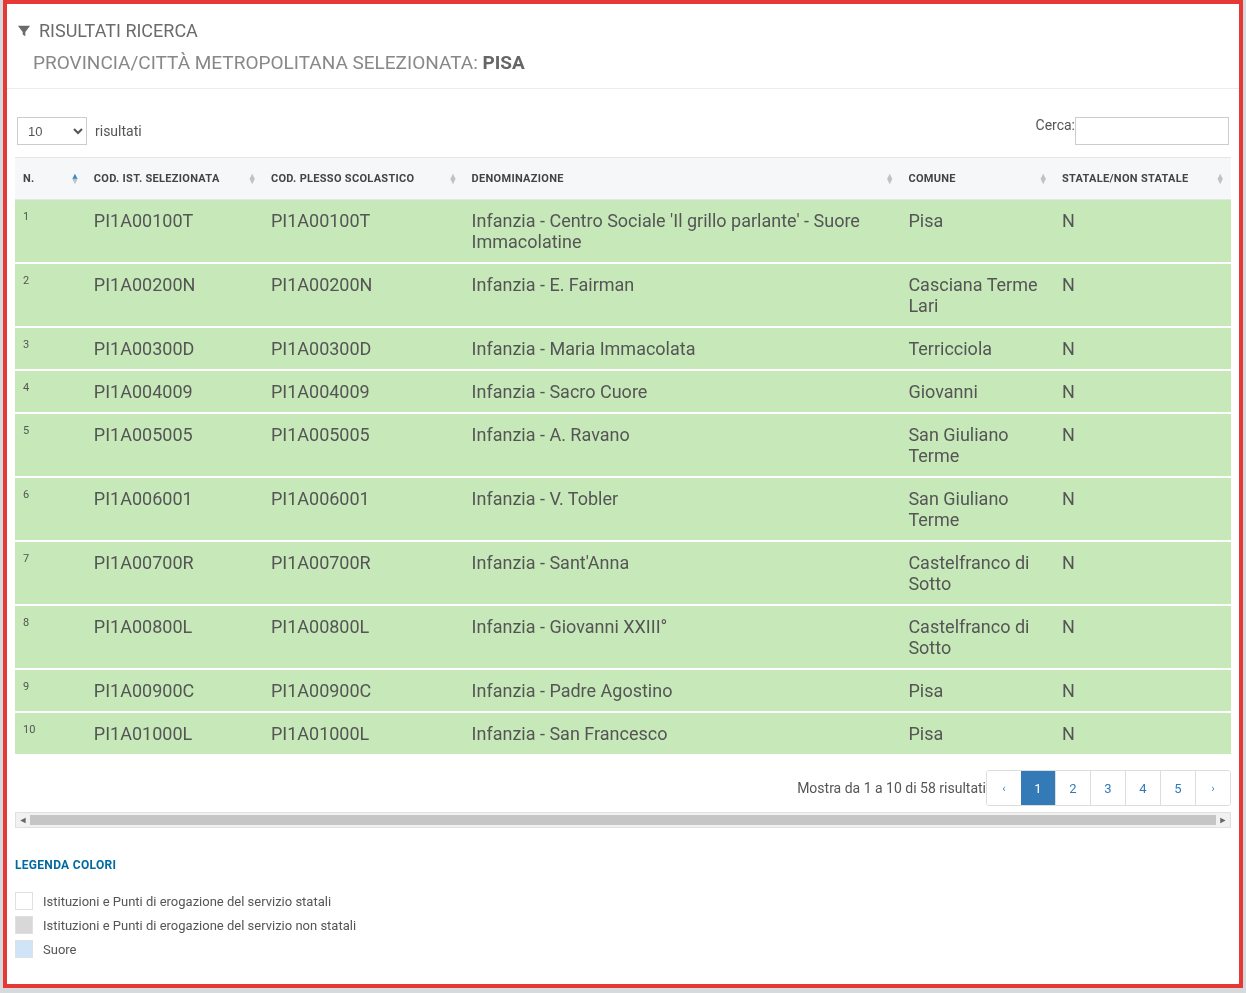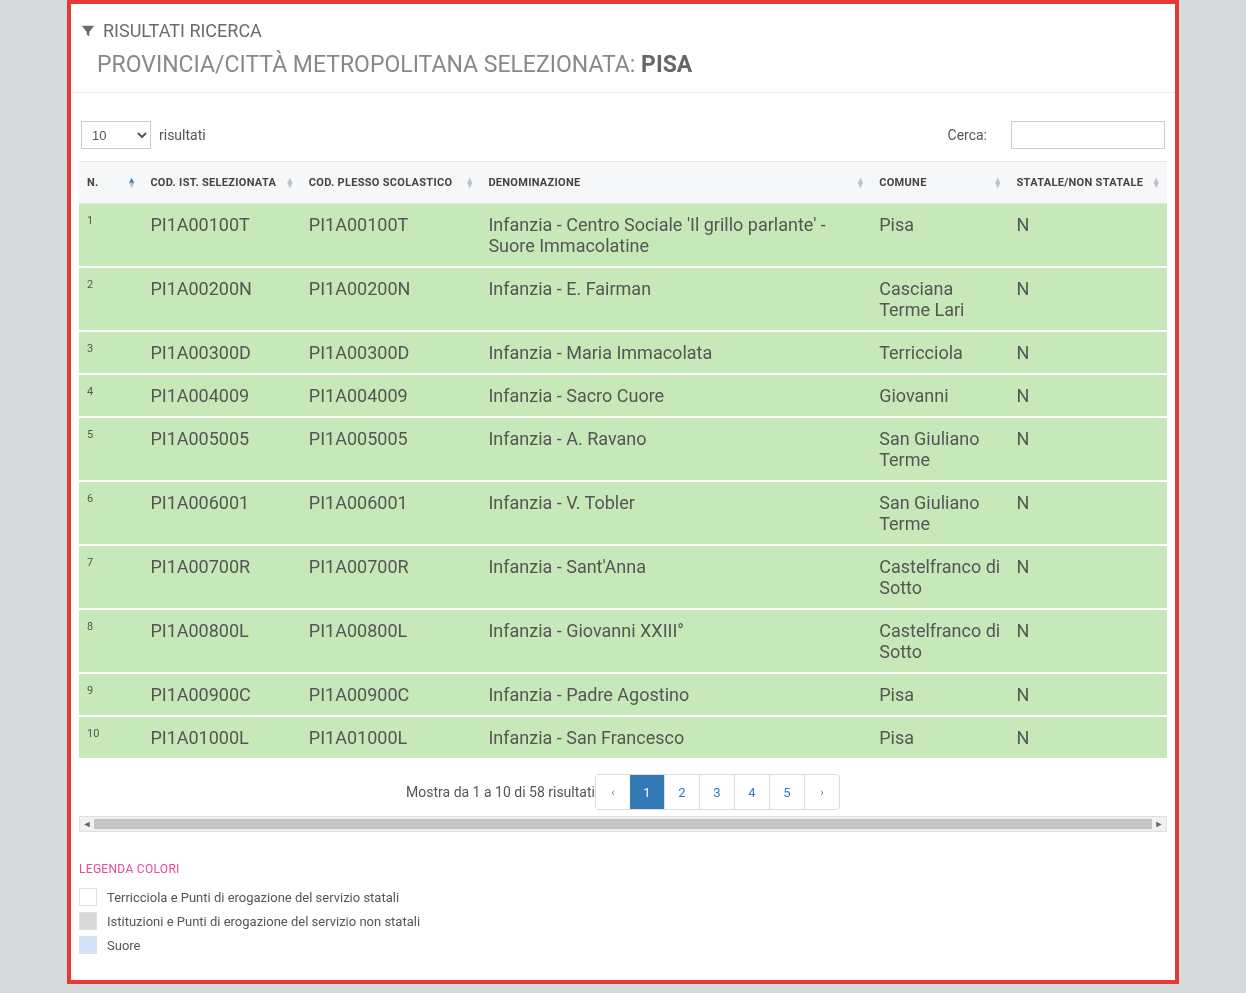--- a/index.html
+++ b/index.html
@@ -1,55 +1,55 @@
 <!DOCTYPE html>
 <html><head>
 <meta charset="utf-8">
 <style>
   html,body{margin:0;padding:0;font-family:-apple-system,BlinkMacSystemFont,"Segoe UI",Roboto,"Helvetica Neue",Arial,sans-serif;background:#d7dadc;color:#555;font-size:14px}
-  .frame{width:1112px;margin:0 auto;background:#fff;border:4px solid #e53935;box-sizing:border-box;padding:8px 8px 20px 8px;min-height:980px}
+  .frame{width:1240px;margin:0 auto;background:#fff;border:4px solid #e53935;box-sizing:border-box;padding:8px 8px 20px 8px;min-height:980px}
   .card-title{font-size:18px;font-weight:400;color:#6b6b6b;margin:8px 0 10px 2px;display:flex;align-items:center}
   .card-title .icon{margin-right:8px;color:#6b6b6b;display:inline-flex}
-  .subtitle{font-size:23px;color:#888;margin:0 0 14px 18px}
+  .subtitle{font-size:19px;color:#888;margin:0 0 14px 18px}
   .subtitle b{color:#666;font-weight:700}
   hr{border:none;border-top:1px solid #ececec;margin:0 -8px 28px -8px}
   .controls{display:flex;justify-content:space-between;align-items:center;margin:0 0 12px 0;padding:0 2px}
   .controls select{width:70px;height:28px;border:1px solid #ccc;background:#fff;font-size:13px;color:#555;padding-left:6px}
   .controls .left{display:flex;align-items:center;gap:8px}
-  .controls .right{display:flex;align-items:center;gap:24px}
+  .controls .right{display:flex;gap:0}
   .controls input[type=text]{width:140px;height:26px;border:1px solid #ccc;padding:0 6px;font-size:13px;color:#555}
 
   table{width:100%;border-collapse:collapse;table-layout:fixed}
   thead th{background:#f6f7f8;border-top:1px solid #e5e5e5;border-bottom:1px solid #e5e5e5;font-size:11px;color:#444;font-weight:700;text-align:left;padding:14px 8px;letter-spacing:.3px;position:relative;white-space:nowrap}
   thead th .sort-icons{position:absolute;right:6px;top:50%;transform:translateY(-50%);display:flex;flex-direction:column;line-height:5px;font-size:9px;color:#bfc3c6}
   thead th .sort-icons .up.active{color:#3b86d1}
   tbody td{font-size:18px;color:#555;padding:10px 8px;vertical-align:top}
   tbody td.num{font-size:11px;color:#555}
   tbody tr{border-bottom:2px solid #fff}
   .row-green{background:#c7e9b9}
 
   .col-n{width:60px}
   .col-cod{width:150px}
   .col-plesso{width:170px}
   .col-denom{width:370px}
   .col-comune{width:130px}
   .col-stat{width:150px}
 
-  .footer-row{display:flex;justify-content:center;align-items:center;margin:14px 0 6px 0}
+  .footer-row{display:flex;justify-content:flex-end;align-items:center;margin:14px 0 6px 0}
   .pagination{display:flex;border:1px solid #ddd;border-radius:3px;overflow:hidden}
   .pagination .page-btn{display:flex;align-items:center;justify-content:center;width:34px;height:34px;border-left:1px solid #ddd;color:#337ab7;background:#fff;font-size:13px;cursor:pointer}
   .pagination .page-btn:first-child{border-left:none}
   .pagination .page-btn.active{background:#337ab7;color:#fff}
   .pagination .page-btn .chev{font-size:10px}
 
   .hscroll{height:14px;background:#f1f1f1;border:1px solid #e0e0e0;margin:4px 0 30px 0;display:flex;align-items:center}
   .hscroll .arrow{width:14px;font-size:9px;color:#666;text-align:center}
   .hscroll .track{flex:1;height:10px;background:#c5c5c5;margin:0 0}
 
-  .legend-title{font-size:12px;font-weight:400;color:#ec4899;margin:0 0 12px 0;letter-spacing:.3px}
+  .legend-title{font-size:12px;font-weight:700;color:#0369a1;margin:0 0 20px 0;letter-spacing:.3px}
   .legend-item{display:flex;align-items:center;gap:10px;margin:6px 0;font-size:13px;color:#555}
   .swatch{width:18px;height:18px;border:1px solid #e0e0e0;box-sizing:border-box}
   .sw-white{background:#fff}
   .sw-grey{background:#d8d8d8}
   .sw-green{background:#c7e9b9}
   .sw-blue{background:#cfe4f7}
   .sw-cream{background:#f6eecd}
 </style>
 </head>
 <body>
@@ -219,21 +219,21 @@
   <div class="hscroll">
     <div class="arrow">◄</div>
     <div class="track"></div>
     <div class="arrow">►</div>
   </div>
 
   <div class="legend-title">LEGENDA COLORI</div>
   <div id="legend">
       <div class="legend-item">
         <span class="swatch sw-white"></span>
-        <span>Terricciola e Punti di erogazione del servizio statali</span>
+        <span>Istituzioni e Punti di erogazione del servizio statali</span>
       </div>
       <div class="legend-item">
         <span class="swatch sw-grey"></span>
         <span>Istituzioni e Punti di erogazione del servizio non statali</span>
       </div>
       <div class="legend-item">
         <span class="swatch sw-blue"></span>
         <span>Suore</span>
       </div>
     </div>

